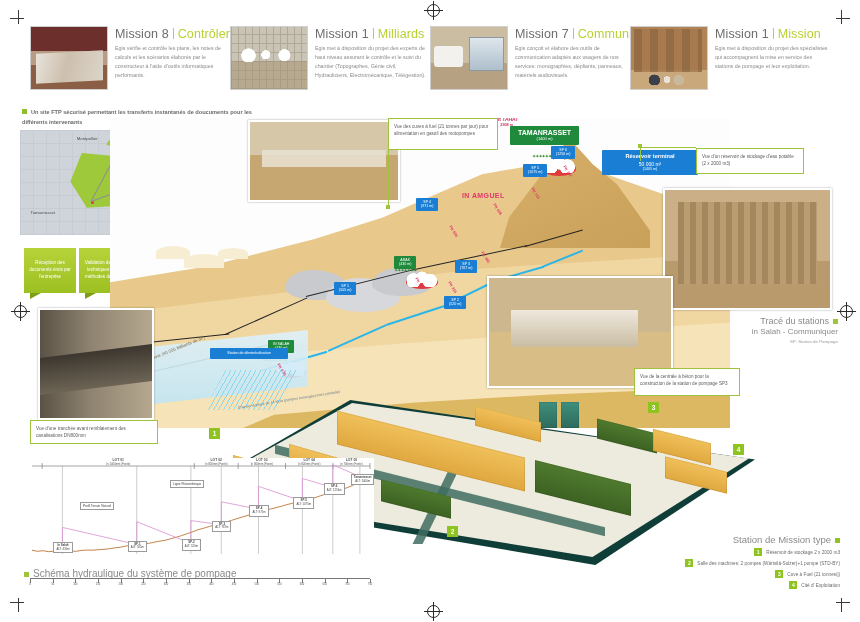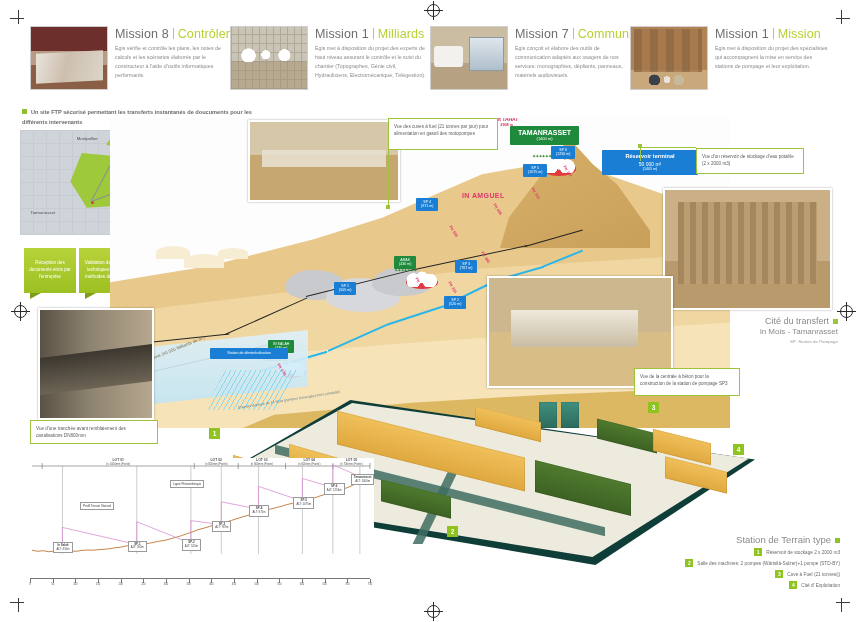--- a/index.html
+++ b/index.html
@@ -443,22 +443,22 @@
 
   <div class="callout" style="left:634px;top:368px;width:106px;height:28px;">
     <span>Vue de la centrale à béton pour la construction de la station de pompage SP3</span>
   </div>
 
   <div class="callout" style="left:30px;top:420px;width:128px;height:24px;">
     <span>Vue d'une tranchée avant remblaiement des canalisations DN800mm</span>
   </div>
 
   <div class="trace">
-    <div class="t1"><span>Cité du transfert</span><i></i></div>
-    <div class="t2">in Mois - Tamanrasset</div>
+    <div class="t1"><span>Tracé du stations</span><i></i></div>
+    <div class="t2">in Salah - Communiquer</div>
     <div class="t3">SP: Station de Pompage</div>
   </div>
 
   <div class="station3d">
     <div class="plate"></div>
     <div class="plate2"></div>
 
     <div class="rd" style="left:90px;top:86px;width:330px;height:9px;transform:skewY(14deg);"></div>
     <div class="rd" style="left:250px;top:52px;width:10px;height:92px;transform:skewX(-26deg);"></div>
 
@@ -474,21 +474,21 @@
     <div class="bld" style="left:480px;top:64px;width:62px;height:22px;transform:skewY(14deg);"></div>
     <div class="bld" style="left:290px;top:14px;width:66px;height:20px;transform:skewY(14deg);"></div>
 
     <div class="numsq" style="left:24px;top:28px;">1</div>
     <div class="numsq" style="left:262px;top:126px;">2</div>
     <div class="numsq" style="left:463px;top:2px;">3</div>
     <div class="numsq" style="left:548px;top:44px;">4</div>
   </div>
 
   <div class="slegend">
-    <div class="st"><span>Station de Terrain type</span><i></i></div>
+    <div class="st"><span>Station de Mission type</span><i></i></div>
     <div class="lrow">
         <span class="lnum">1</span>
         <span>Réservoir de stockage 2 x 2000 m3</span>
       </div>
     <div class="lrow">
         <span class="lnum">2</span>
         <span>Salle des machines: 2 pompes (Wärtsilä-Sulzer)+1 pompe (STD-BY)</span>
       </div>
     <div class="lrow">
         <span class="lnum">3</span>
@@ -544,20 +544,23 @@
         <div class="hbox" style="left: 159.86px; top: 81.3704px;"><b>SP-2</b>ALT: 520m</div>
         <div class="hbox" style="left: 190.28px; top: 62.6167px;"><b>SP-3</b>ALT: 767m</div>
         <div class="hbox" style="left: 227.46px; top: 47.1278px;"><b>SP-4</b>ALT: 971m</div>
         <div class="hbox" style="left: 271.4px; top: 39.2315px;"><b>SP-5</b>ALT: 1075m</div>
         <div class="hbox" style="left: 301.82px; top: 25.4889px;"><b>SP-6</b>ALT: 1256m</div>
         <div class="hbox" style="left: 328.86px; top: 16px;"><b>Tamanrasset</b>ALT: 1400m</div>
         <div class="hbox" style="left: 148px; top: 22px; font-size: 3.1px;">Ligne Piézométrique</div>
         <div class="hbox" style="left: 58px; top: 44px; font-size: 3.1px;">Profil Terrain Naturel</div>
       </div>
   </div>
+  <div class="hcap">
+    <i></i><span>Schéma hydraulique du système de pompage</span>
+  </div>
   <div class="hticks" id="hticks">
       <div class="htk" style="left: 0px;"></div>
       <div class="htklab" style="left: 0px;">0</div>
       <div class="htk" style="left: 22.6667px;"></div>
       <div class="htklab" style="left: 22.6667px;">50</div>
       <div class="htk" style="left: 45.3333px;"></div>
       <div class="htklab" style="left: 45.3333px;">100</div>
       <div class="htk" style="left: 68px;"></div>
       <div class="htklab" style="left: 68px;">150</div>
       <div class="htk" style="left: 90.6667px;"></div>

